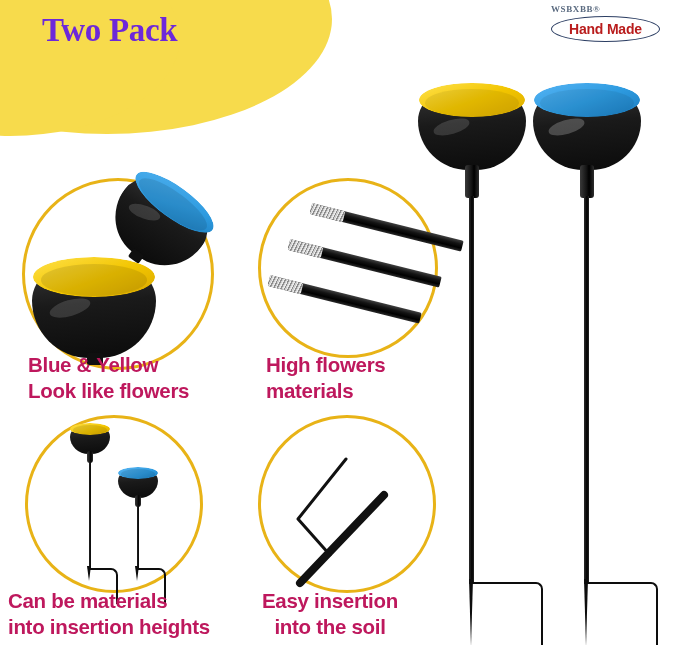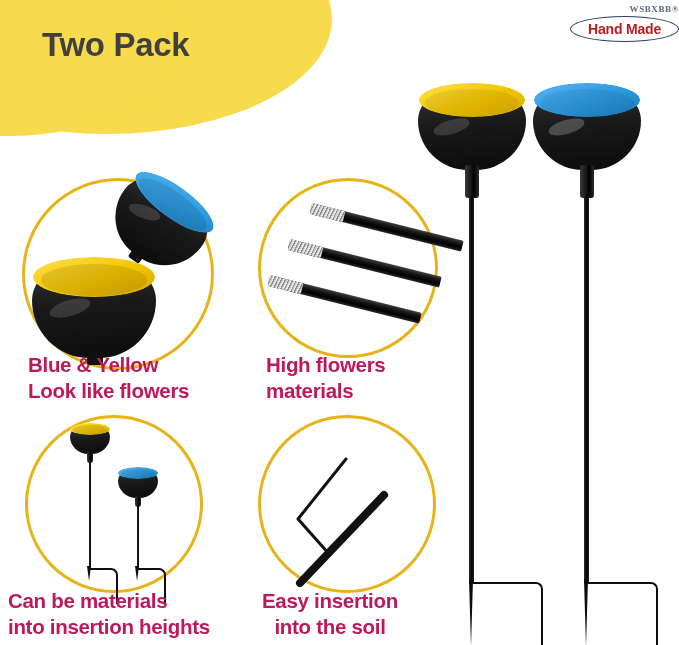--- a/index.html
+++ b/index.html
@@ -34,37 +34,38 @@
     top: -60px;
     width: 340px;
     height: 196px;
     background: #F7DB4C;
     border-radius: 50%;
   }
 
   .header-text {
     position: absolute;
     left: 42px;
-    top: 24px;
-    color: #404040;
+    top: 9px;
+    color: #6d28d9;
     font-size: 33px;
     font-weight: bold;
     line-height: 1.29;
     letter-spacing: -0.3px;
     white-space: nowrap;
+    font-family: Liberation Serif, serif;
   }
   .header-text .line { display: block; }
 
   
   .brand-badge {
     position: absolute;
-    right: 0;
+    right: 8px;
     top: 4px;
     width: 120px;
-    text-align: right;
+    text-align: left;
   }
   .brand-name {
     font-family: "Liberation Serif", serif;
     font-size: 9px;
     font-weight: bold;
     color: #5b6b80;
     letter-spacing: 0.6px;
     margin-bottom: 2px;
   }
   .brand-oval {

